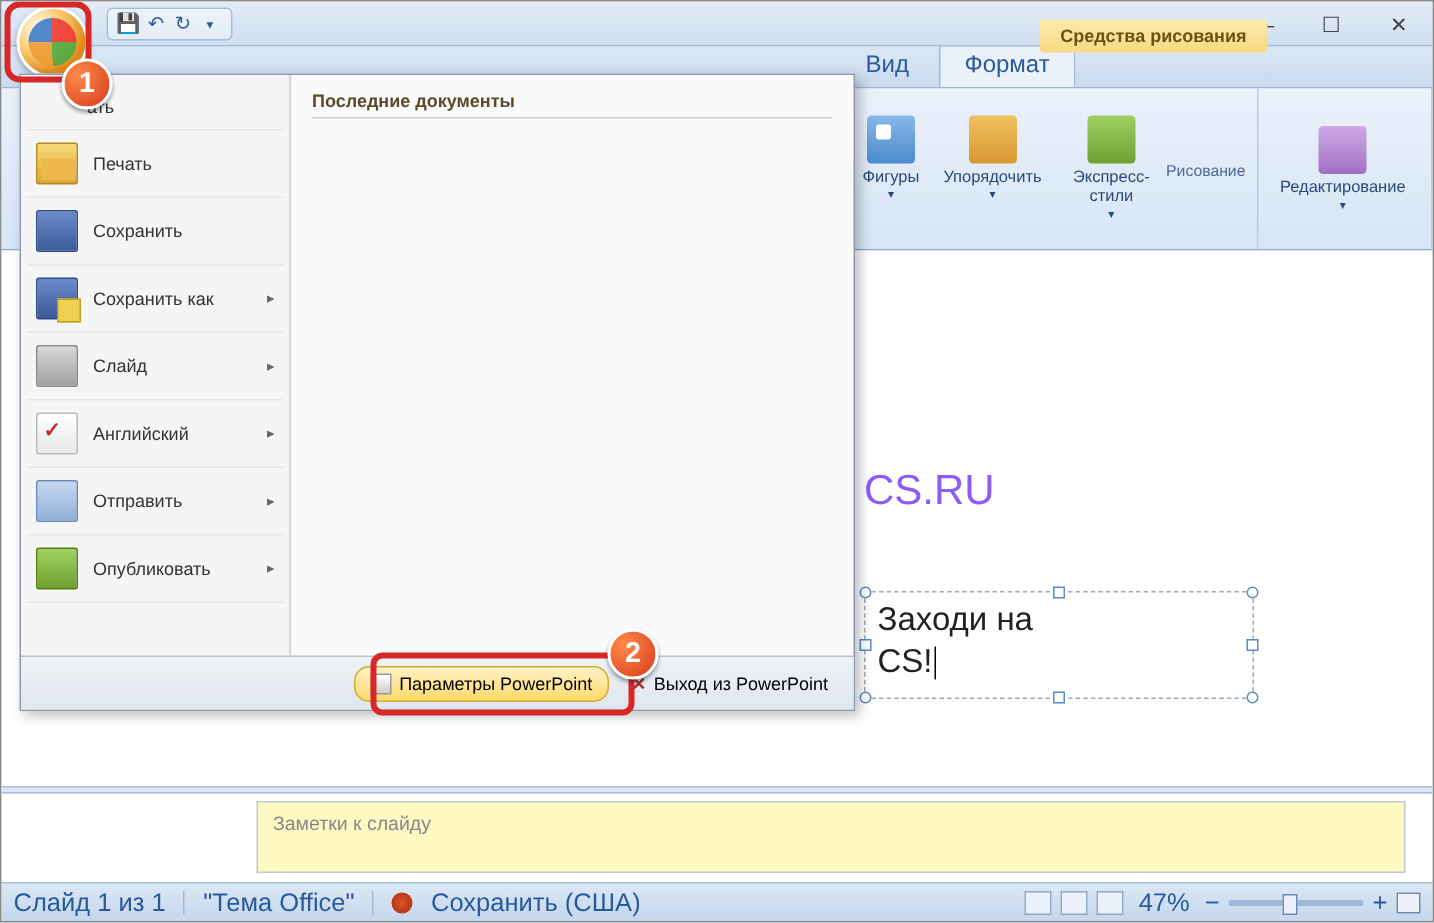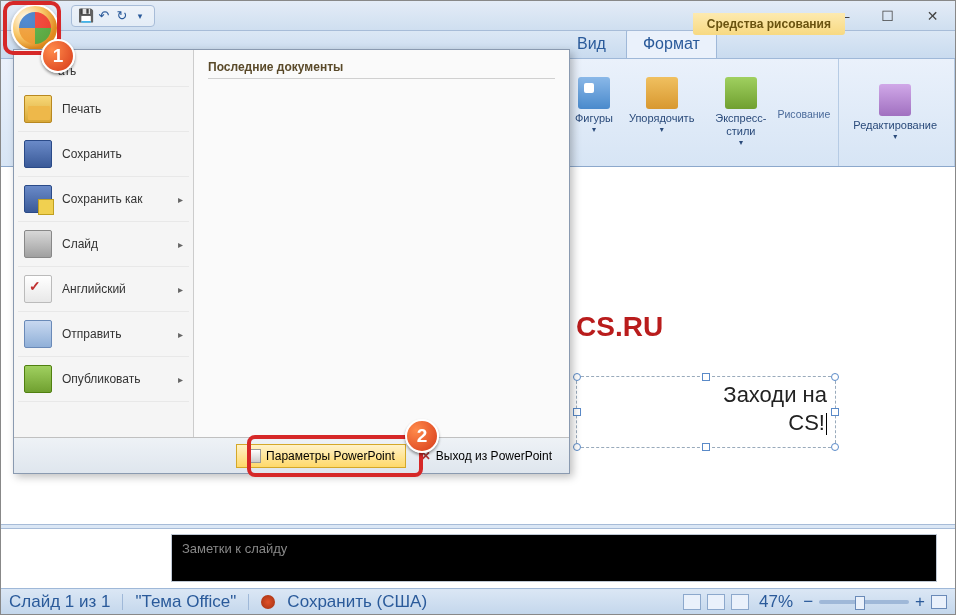--- a/index.html
+++ b/index.html
@@ -53,48 +53,48 @@
 .mic-prepare { background: linear-gradient(#fff, #e8e8e8); border:1px solid #bbb; position:relative;}
 .mic-prepare::after{content:"✓";position:absolute;left:4px;top:2px;color:#c03030;font-size:14px;font-weight:bold;}
 .mic-send { background: linear-gradient(#c8d8f0, #90b0d8); border:1px solid #6a8ab8;}
 .mic-publish { background: linear-gradient(#a0d060, #70a030); border:1px solid #508010;}
 .mic-close { background: linear-gradient(#f8d878, #d8a838); border:1px solid #b88820;}
 
 .menu-right { flex: 1; padding: 10px 14px; }
 .menu-right-title { font-size: 12px; font-weight: bold; color: #5a4a2a; border-bottom: 1px solid #d0d0d0; padding-bottom: 4px; }
 
 .menu-footer { height: 36px; border-top: 1px solid #c0c0c0; background: linear-gradient(#eef2f6, #dfe6ee); display: flex; align-items: center; justify-content: flex-end; padding-right: 6px; gap: 4px; }
-.foot-btn { display: flex; align-items: center; gap: 5px; font-size: 12px; padding: 4px 10px; border: 1px solid transparent; cursor: pointer; border-radius: 0; }
+.foot-btn { display: flex; align-items: center; gap: 5px; font-size: 12px; padding: 4px 10px; border: 1px solid transparent; cursor: pointer; border-radius: 10px; }
 .foot-btn.hi { background: linear-gradient(#fff2c8, #ffd96a); border: 1px solid #d4a828; }
 .foot-btn .fic { width: 14px; height: 14px; }
 
 
 .anno { position: absolute; border: 4px solid #d62828; border-radius: 10px; z-index: 300; pointer-events: none; }
 .anno1 { left: 2px; top: 0px; width: 58px; height: 54px; }
 .anno2 { left: 246px; top: 434px; width: 176px; height: 42px; border-radius: 8px;}
 .badge { position: absolute; width: 34px; height: 34px; border-radius: 50%; background: radial-gradient(circle at 30% 30%, #ff8a4a, #d63a1a); color: #fff; font-weight: bold; font-size: 19px; display: flex; align-items: center; justify-content: center; z-index: 310; border: 2px solid #fff; box-shadow: 0 2px 3px rgba(0,0,0,.4); }
 .badge1 { left: 40px; top: 38px; }
 .badge2 { left: 404px; top: 418px; }
 
 
 .workspace { position: absolute; left: 0; top: 166px; right: 0; bottom: 27px; background: #fff; }
 .slide-canvas { position: absolute; left: 575px; top: 14px; width: 355px; height: 310px; background: #fff; }
-.text-orange { position: absolute; left: 0; top: 130px; font-size: 28px; font-weight: bold; color: #b91c1c; }
-.textbox { position: absolute; left: 0; top: 195px; width: 260px; height: 72px; border: 1px dashed #9ab; text-align: right; }
+.text-orange { position: absolute; left: 0; top: 130px; font-size: 28px; font-weight: normal; color: #8b5cf6; }
+.textbox { position: absolute; left: 0; top: 213px; width: 260px; height: 72px; border: 1px dashed #9ab; }
 .textbox .txt { padding: 4px 8px; font-size: 22px; color: #222; line-height: 1.25; }
 .caret { display:inline-block; width:1px; height:22px; background:#000; vertical-align:middle; margin-left:1px; animation: blink 1s infinite;}
 @keyframes blink { 50% { opacity: 0; } }
 .handle { position:absolute; width:8px; height:8px; background:#fff; border:1px solid #5a8ac8; border-radius:50%;}
 .h-tl{left:-4px;top:-4px;} .h-tr{right:-4px;top:-4px;} .h-bl{left:-4px;bottom:-4px;} .h-br{right:-4px;bottom:-4px;}
 .h-ml{left:-4px;top:50%;margin-top:-4px;border-radius:0;} .h-mr{right:-4px;top:50%;margin-top:-4px;border-radius:0;}
 .h-tc{left:50%;top:-4px;margin-left:-4px;border-radius:0;} .h-bc{left:50%;bottom:-4px;margin-left:-4px;border-radius:0;}
 
 
 .splitter { position: absolute; left: 0; right: 0; bottom: 85px; height: 5px; background: #dbe7f5; border-top:1px solid #a7bcd8; border-bottom:1px solid #a7bcd8; }
-.notes { position: absolute; left: 170px; right: 18px; bottom: 32px; height: 48px; background: #000000; border: 1px solid #bfc8d4; padding: 6px 10px; font-size: 13px; color: #888; }
+.notes { position: absolute; left: 170px; right: 18px; bottom: 32px; height: 48px; background: #fef9c3; border: 1px solid #bfc8d4; padding: 6px 10px; font-size: 13px; color: #888; }
 
 
 .status { position: absolute; left: 0; right: 0; bottom: 0; height: 26px; background: linear-gradient(#dbe7f5, #c4d7ec); border-top: 1px solid #9fb8d8; display: flex; align-items: center; font-size: 17px; color: #2a5a9a; padding: 0 8px; gap: 12px; }
 .status .sep { width:1px; height:16px; background:#9fb8d8; }
 .status-right { margin-left: auto; display: flex; align-items: center; gap: 6px; }
 .view-btn { width: 18px; height: 16px; border: 1px solid #8ca8cc; background: #eaf1fb; cursor:pointer;}
 .zoom-slider { width: 90px; height: 4px; background: #9fb8d8; position: relative; border-radius: 2px;}
 .zoom-slider::after { content:""; position:absolute; left:40%; top:-4px; width:8px; height:12px; background:#eaf1fb; border:1px solid #6a8ab8;}
 .lang-icon{width:14px;height:14px;background:radial-gradient(#e05028,#a03010);border-radius:50%;}
 </style>

